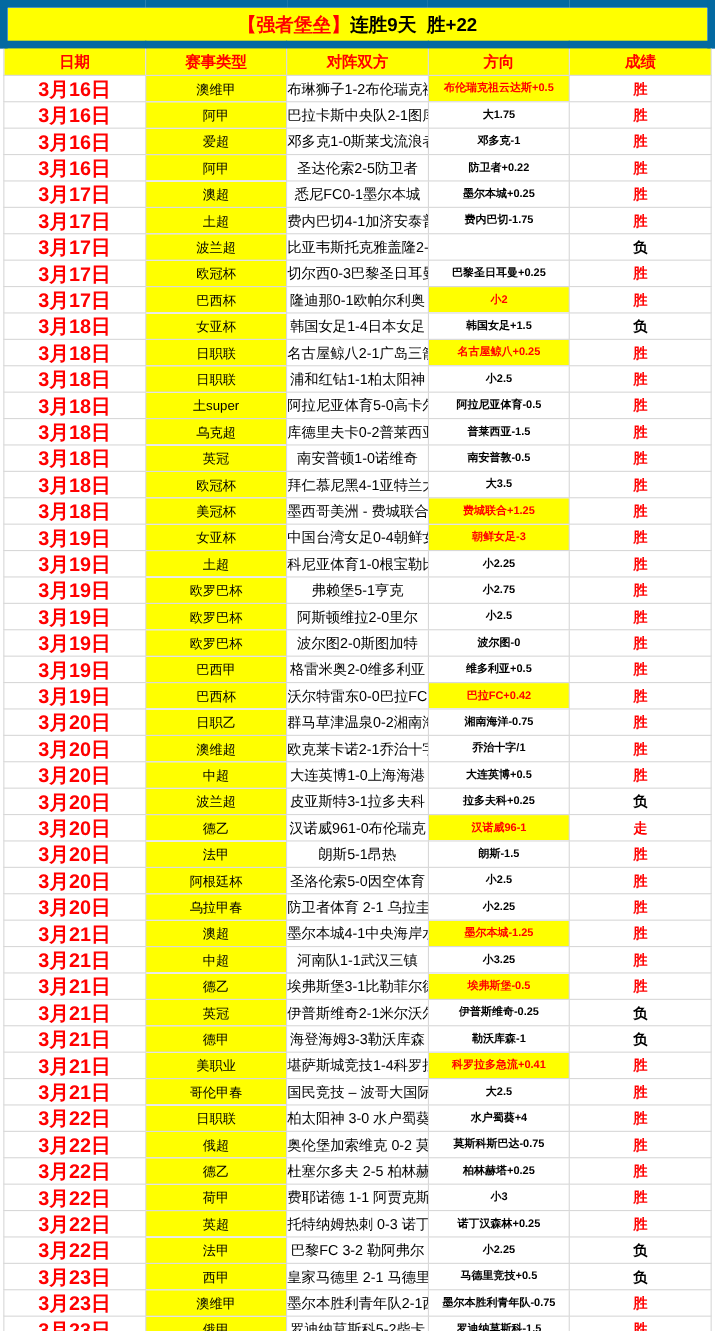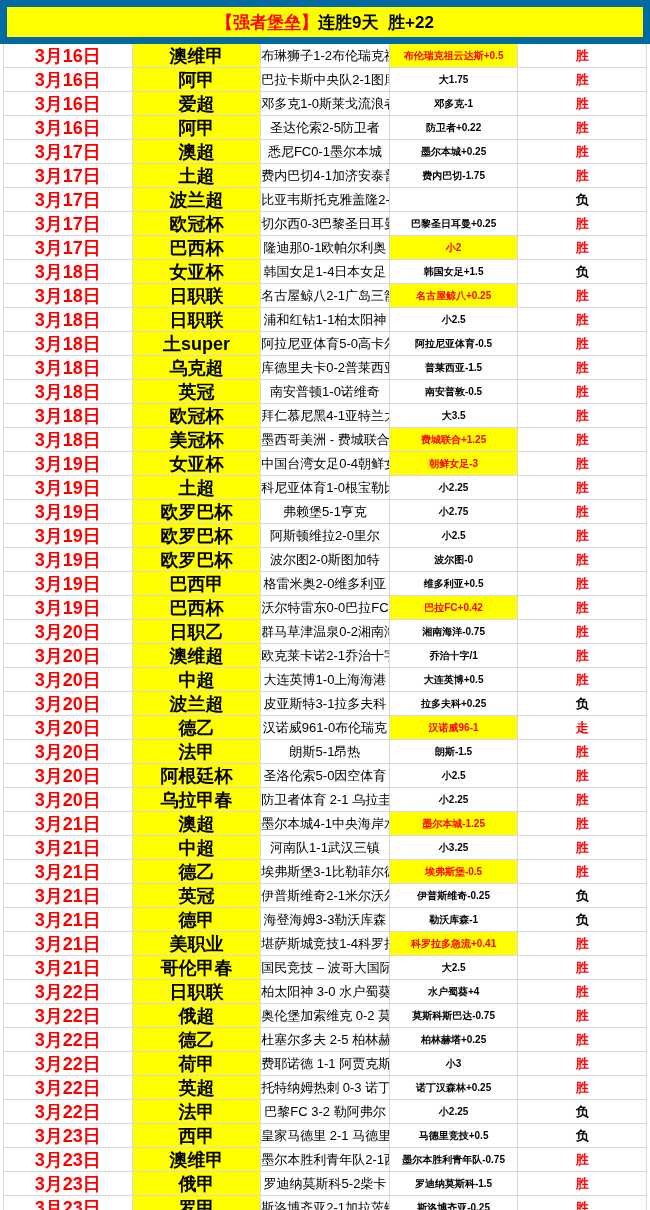--- a/index.html
+++ b/index.html
@@ -5,41 +5,48 @@
   html,body{margin:0;padding:0;background:#ffffff;}
   body{font-family:"Liberation Sans","DejaVu Sans",sans-serif;}
   #sheet{width:650px;height:1210px;position:relative;overflow:hidden;background:#fff;}
   table{border-collapse:collapse;width:650px;table-layout:fixed;}
   td,th{border:1px solid #d8d8d8;padding:0;font-size:12px;line-height:1.0;text-align:center;vertical-align:middle;white-space:nowrap;overflow:hidden;}
   .title-row td{background:#ffff00;color:#000;font-weight:bold;font-size:17px;height:30px;border:7px solid #0369a1;}
   .title-red{color:#ff0000;}
   .hdr td{background:#ffff00;color:#ff0000;font-weight:bold;font-size:14px;height:24px;}
   .r td{height:23px;}
   .c-date{width:72px;background:#fff;color:#ff0000;font-weight:bold;font-size:18px;}
-  .c-league{width:72px;background:#ffff00;color:#000;font-weight:bold;font-size:18px;}
+  .c-league{width:72px;background:#ffff00;color:#000;font-weight:normal;font-size:12px;}
   .c-match{width:234px;background:#fff;color:#000;font-size:13px;}
   .c-dir{width:200px;font-size:10px;font-weight:bold;}
   .c-res{width:68px;font-size:13px;font-weight:bold;}
   .dir-plain{background:#fff;color:#000;}
   .dir-hl{background:#ffff00;color:#ff0000;}
   .res-win{background:#fff;color:#ff0000;}
   .res-lose{background:#fff;color:#000;}
   .res-walk{background:#fff;color:#ff0000;}
 </style>
 </head>
 <body>
 
 <div id="sheet">
   <table>
     <tbody>
       <tr class="title-row">
         <td colspan="5">
           <span class="title-red">【强者堡垒】</span><span>连胜9天</span>&nbsp;&nbsp;<span>胜+22</span>
         </td>
       </tr>
+      <tr class="hdr">
+        <td class="c-date">日期</td>
+        <td class="c-league">赛事类型</td>
+        <td class="c-match">对阵双方</td>
+        <td class="c-dir">方向</td>
+        <td class="c-res">成绩</td>
+      </tr>
     <tr class="r">
           <td class="c-date">3月16日</td>
           <td class="c-league">澳维甲</td>
           <td class="c-match">布琳狮子1-2布伦瑞克祖云达斯</td>
           <td class="c-dir dir-hl">布伦瑞克祖云达斯+0.5</td>
           <td class="c-res res-win">胜</td>
         </tr>
         <tr class="r">
           <td class="c-date">3月16日</td>
           <td class="c-league">阿甲</td>

